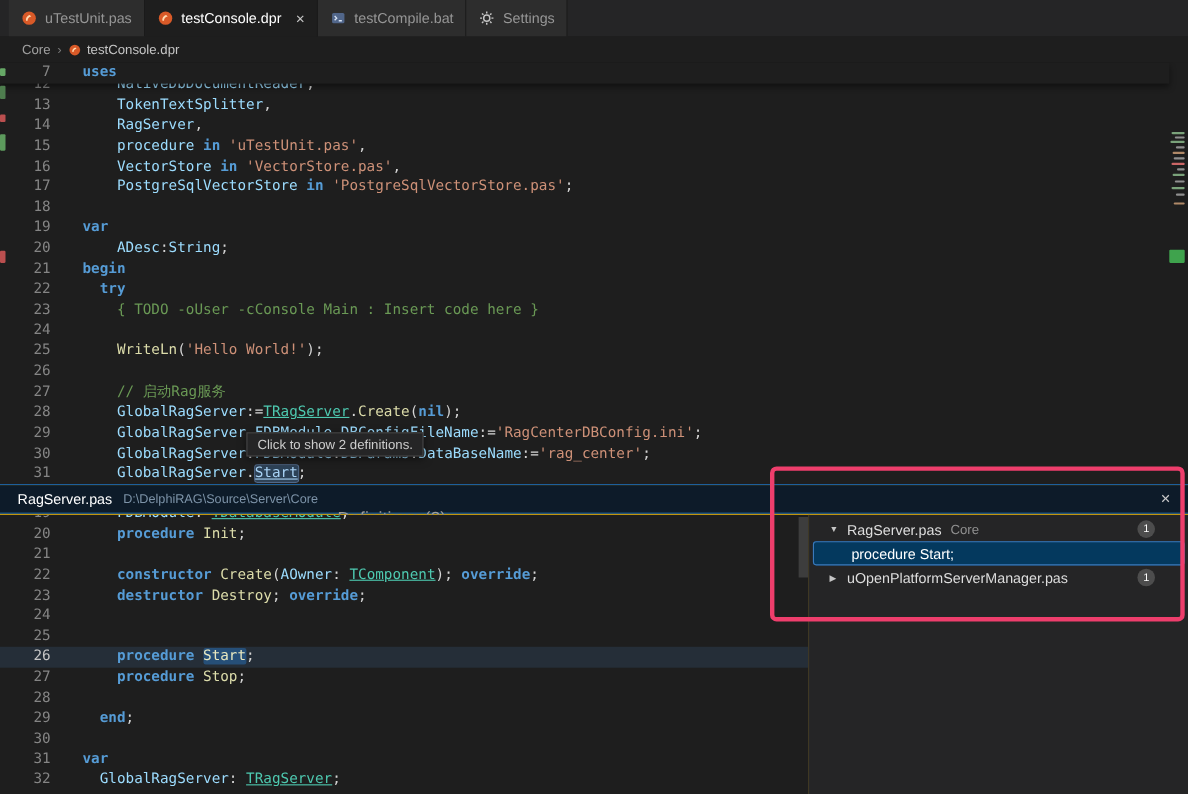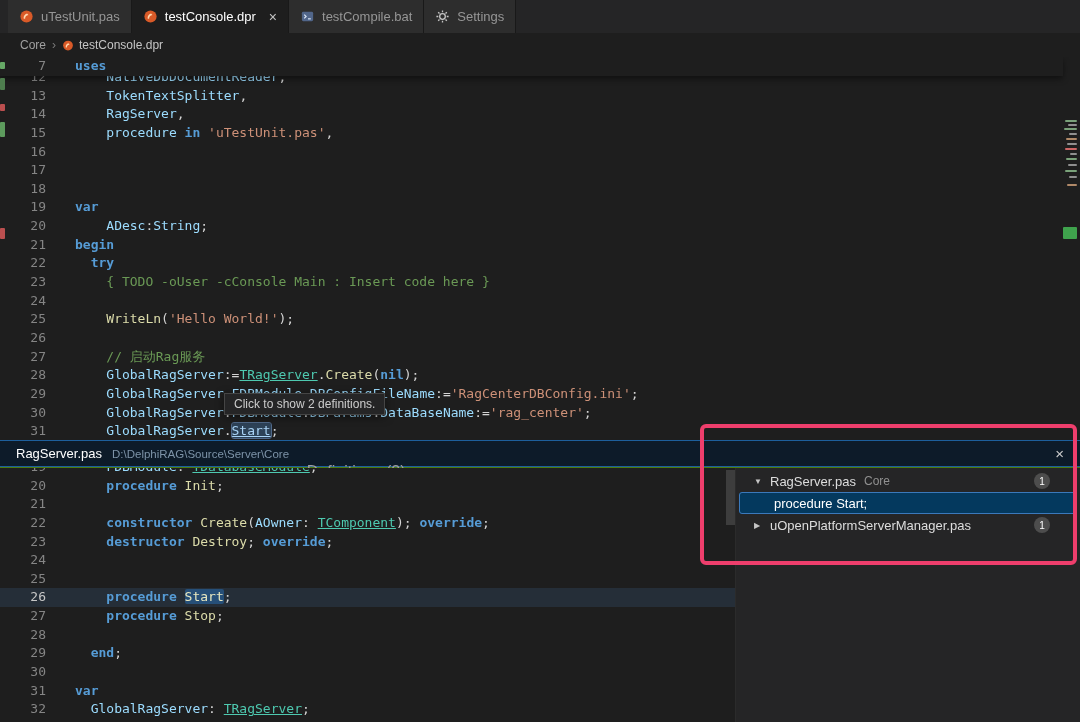--- a/index.html
+++ b/index.html
@@ -42,21 +42,21 @@
   .tok-fn  { color:#dcdcaa; }
   .tok-ty  { color:#4ec9b0;text-decoration:underline; }
   .tok-link{ color:#a9d3f5; background:#2d4257; outline:1px solid #50698a; text-decoration:underline; border-radius:2px; }
   .tok-sel { color:#e8e8c0; background:#264f78; border-radius:2px; }
   
   .minimap { position:absolute; right:0; top:57px; width:17px; height:383px; z-index:4; }
   .mm-mark { position:absolute; right:3px; height:2px; border-radius:1px; }
   .left-strip { position:absolute; left:0; top:0; width:6px; height:722px; z-index:6; pointer-events:none; }
   .ls-mark { position:absolute; left:0; width:5px; border-radius:1px; }
   
-  .peek { position:absolute; top:440px; left:0; right:0; bottom:0; background:#4d7c0f;
+  .peek { position:absolute; top:440px; left:0; right:0; bottom:0; background:#eab308;
           border-top:1px solid #1d5f9c; }
   .peek-header { height:26px; background:#0d1b29; border-bottom:1px solid #1d5f9c;
                  display:flex; align-items:center; padding:0 10px 0 16px; font-size:13px; }
   .pk-title { color:#ffffff; }
   .pk-path  { color:#7d93a8; font-size:11.5px; margin-left:10px; }
   .pk-meta  { color:#9d9d9d; font-size:16px; margin-left:8px;margin-top:36px; }
   .pk-close { margin-left:auto; color:#cccccc; font-size:15px; cursor:pointer; padding:0 6px; }
   .peek-body { position:absolute; top:27px; left:0; right:0; bottom:0; display:flex; }
   .peek-code { flex:1 1 auto; position:relative; overflow:hidden; background:#1e1e1e; }
   .peek-code-content { position:absolute; top:-10px; left:0; right:0; }
@@ -144,22 +144,22 @@
       <span>testConsole.dpr</span>
     </span>
   </div>
 
   <div class="editor">
     <div class="editor-content" id="editor-lines">
         <div class="row"><span class="num">12</span><span class="code"><span class="tok-id">    NativeDbDocumentReader</span><span class="tok-pl">,</span></span></div>
         <div class="row"><span class="num">13</span><span class="code"><span class="tok-id">    TokenTextSplitter</span><span class="tok-pl">,</span></span></div>
         <div class="row"><span class="num">14</span><span class="code"><span class="tok-id">    RagServer</span><span class="tok-pl">,</span></span></div>
         <div class="row"><span class="num">15</span><span class="code"><span class="tok-id">    procedure </span><span class="tok-kw">in</span><span class="tok-pl"> </span><span class="tok-str">'uTestUnit.pas'</span><span class="tok-pl">,</span></span></div>
-        <div class="row"><span class="num">16</span></div>
-        <div class="row"><span class="num">17</span></div>
+        <div class="row"><span class="num">16</span><span class="code"><span class="tok-id">    VectorStore </span><span class="tok-kw">in</span><span class="tok-pl"> </span><span class="tok-str">'VectorStore.pas'</span><span class="tok-pl">,</span></span></div>
+        <div class="row"><span class="num">17</span><span class="code"><span class="tok-id">    PostgreSqlVectorStore </span><span class="tok-kw">in</span><span class="tok-pl"> </span><span class="tok-str">'PostgreSqlVectorStore.pas'</span><span class="tok-pl">;</span></span></div>
         <div class="row"><span class="num">18</span><span class="code"></span></div>
         <div class="row"><span class="num">19</span><span class="code"><span class="tok-kw">var</span></span></div>
         <div class="row"><span class="num">20</span><span class="code"><span class="tok-id">    ADesc</span><span class="tok-pl">:</span><span class="tok-id">String</span><span class="tok-pl">;</span></span></div>
         <div class="row"><span class="num">21</span><span class="code"><span class="tok-kw">begin</span></span></div>
         <div class="row"><span class="num">22</span><span class="code"><span class="tok-kw">  try</span></span></div>
         <div class="row"><span class="num">23</span><span class="code"><span class="tok-com">    { TODO -oUser -cConsole Main : Insert code here }</span></span></div>
         <div class="row"><span class="num">24</span><span class="code"></span></div>
         <div class="row"><span class="num">25</span><span class="code"><span class="tok-fn">    WriteLn</span><span class="tok-pl">(</span><span class="tok-str">'Hello World!'</span><span class="tok-pl">);</span></span></div>
         <div class="row"><span class="num">26</span><span class="code"></span></div>
         <div class="row"><span class="num">27</span><span class="code"><span class="tok-com">    // 启动Rag服务</span></span></div>

